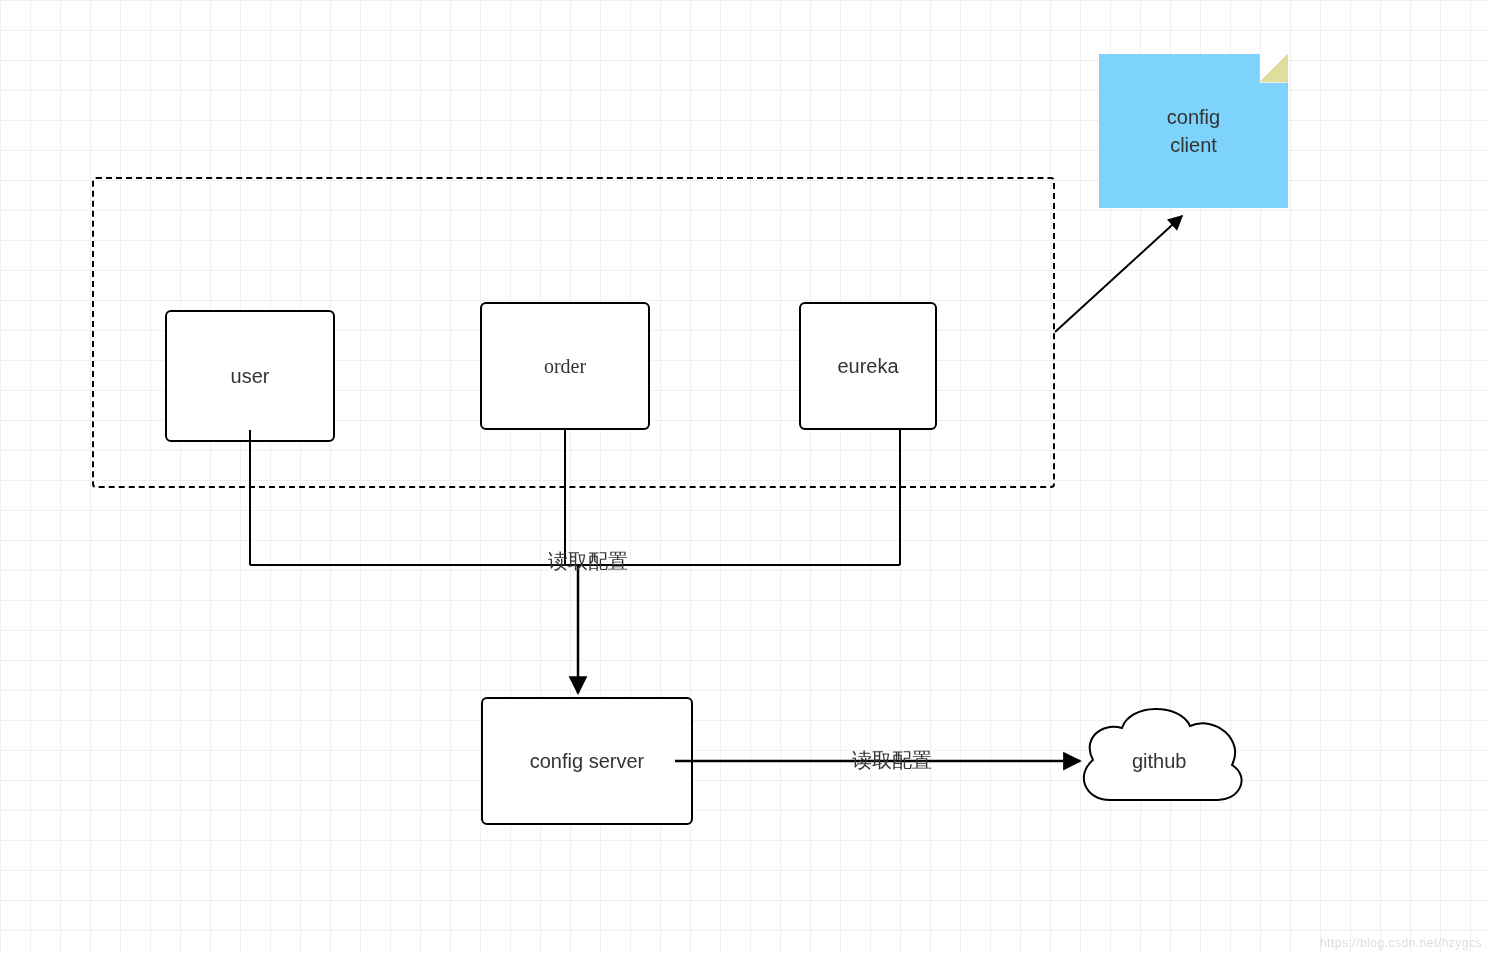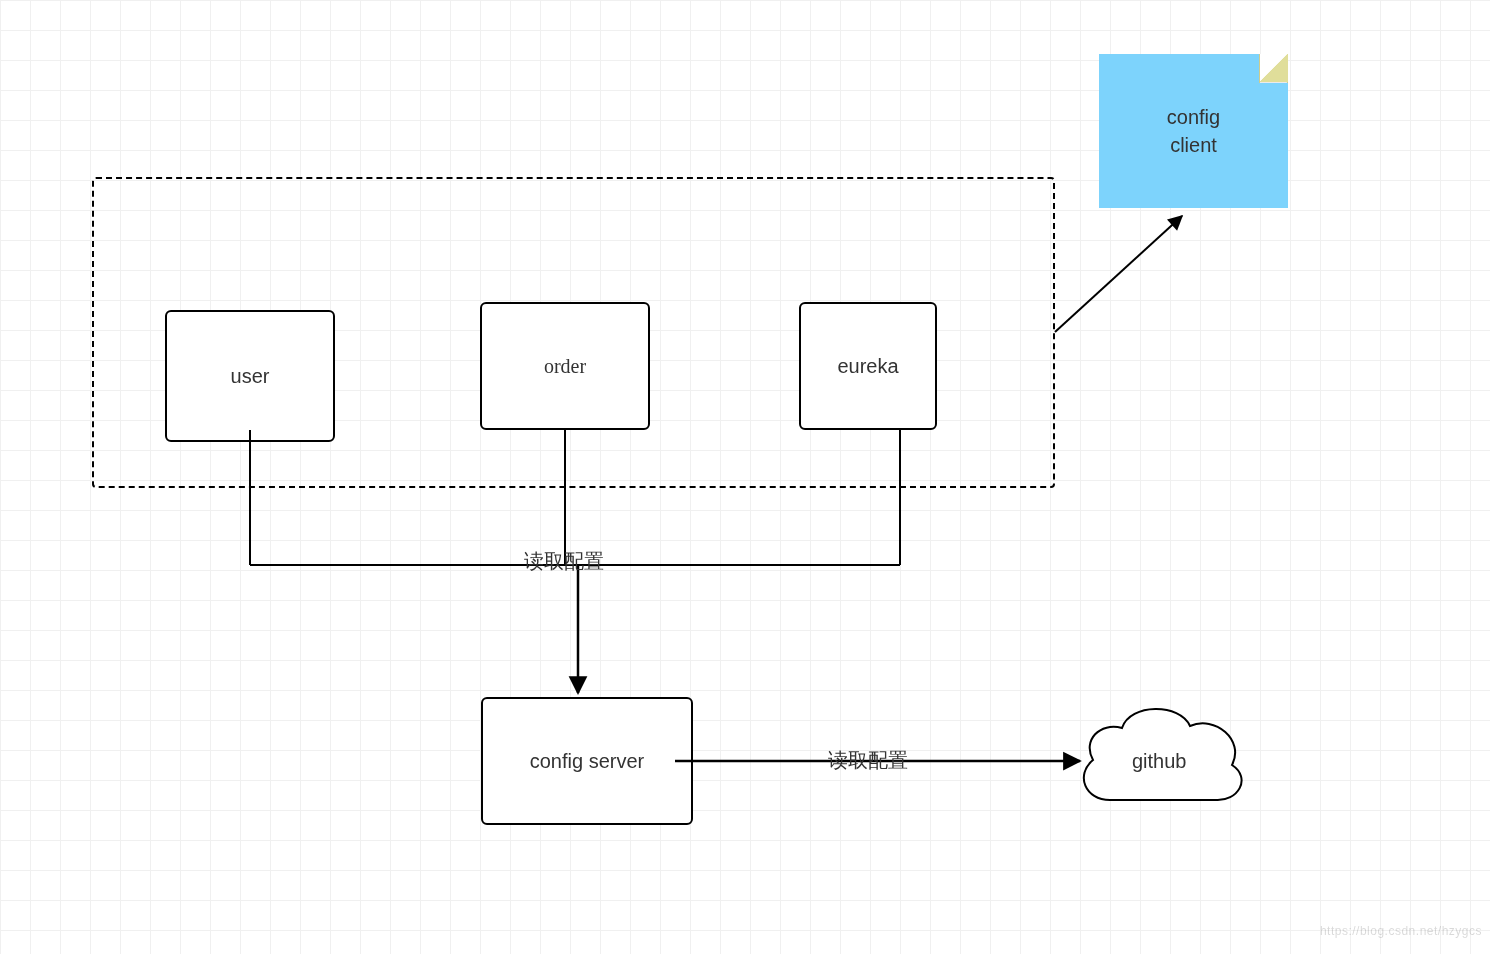--- a/index.html
+++ b/index.html
@@ -53,25 +53,26 @@
       background: linear-gradient(135deg, #fff 0%, #fff 48%, #e0de9a 50%, #e0de9a 100%);
       border-bottom: 1px solid rgba(0,0,0,0.08);
       border-left: 1px solid rgba(0,0,0,0.08);
     }
     .line-label {
       position: absolute;
       font-size: 20px;
       color: #333;
       background: transparent;
       white-space: nowrap;
+      margin-left: 24px;
     }
     .watermark {
       position: absolute;
       right: 8px;
-      bottom: 16px;
+      bottom: 4px;
       font-size: 12px;
       color: rgba(0,0,0,0.15);
       letter-spacing: 0.5px;
     }
     svg.overlay {
       position: absolute;
       top: 0; left: 0;
       width: 1490px; height: 954px;
       pointer-events: none;
     }

